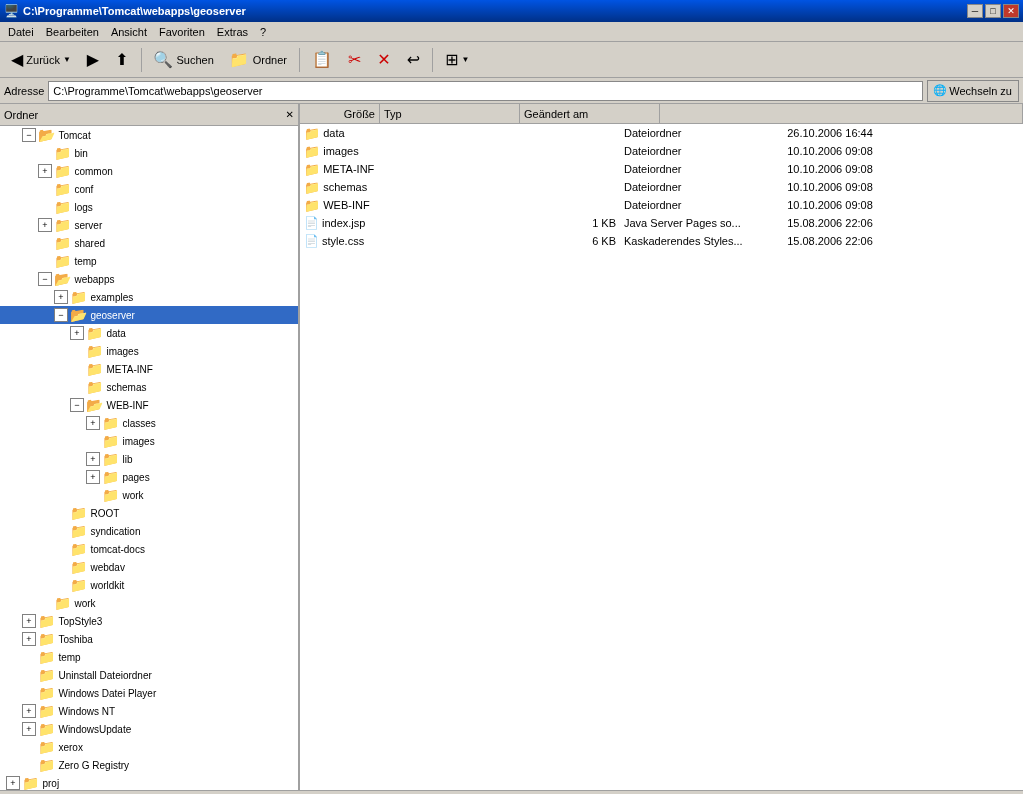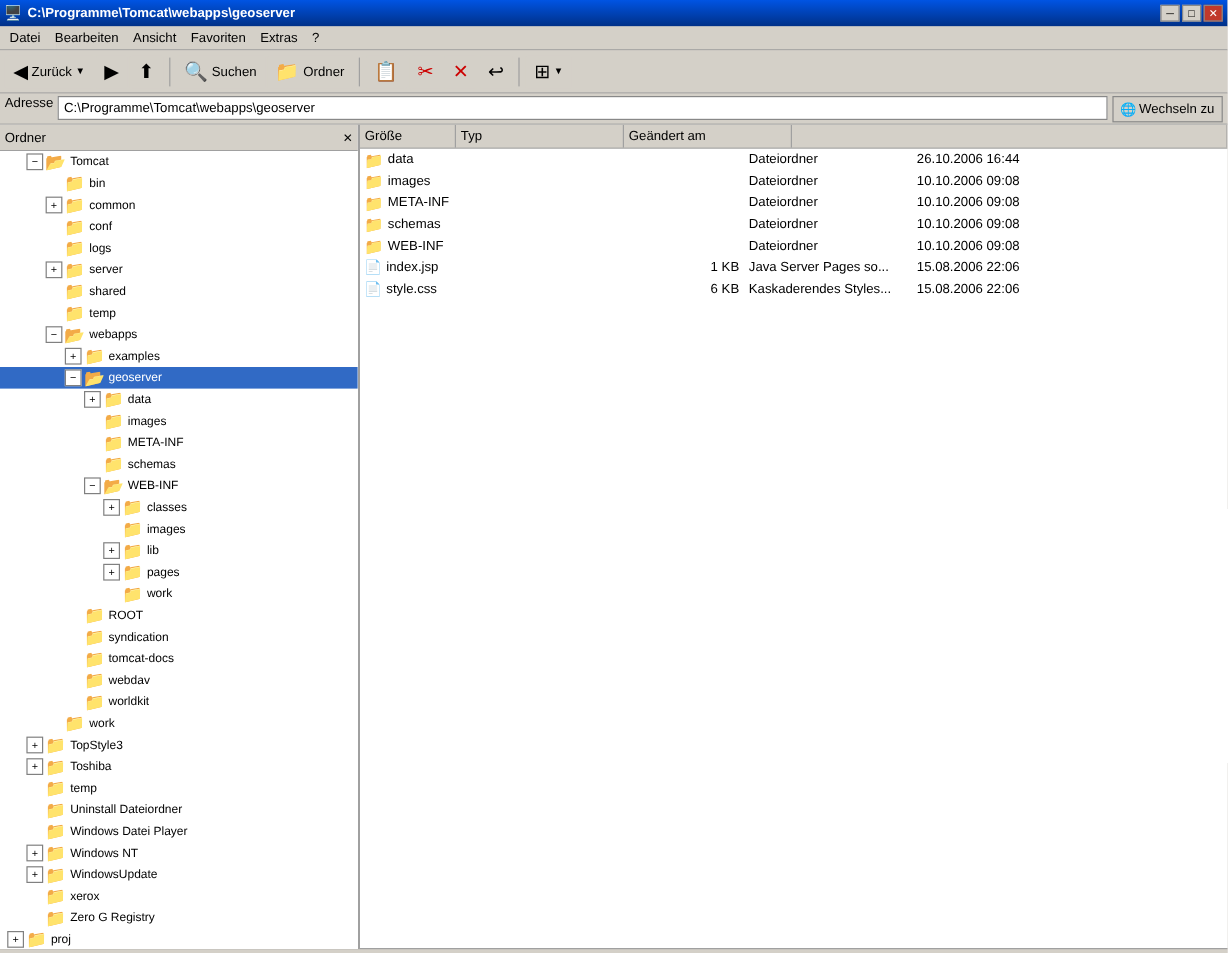--- a/index.html
+++ b/index.html
@@ -62,20 +62,21 @@
       border-radius: 2px;
     }
     .tb-separator { width: 1px; height: 24px; background: #a0a0a0; margin: 0 3px; }
 
     
     .address-bar {
       background: #d4d0c8;
       border-bottom: 1px solid #a0a0a0;
       height: 26px;
       display: flex;
+      align-items: center;
       padding: 2px 4px;
       gap: 4px;
     }
     .address-label { font-size: 11px; white-space: nowrap; }
     .address-input {
       flex: 1;
       height: 20px;
       border: 1px solid #888;
       background: white;
       padding: 0 4px;
@@ -169,21 +170,21 @@
       border-right: 1px solid #a0a0a0;
       padding: 0 4px;
       display: flex;
       align-items: center;
       font-size: 11px;
       cursor: pointer;
       white-space: nowrap;
       flex-shrink: 0;
     }
     .col-name { width: 240px; }
-    .col-size { width: 80px; }
+    .col-size { width: 80px; justify-content: flex-end; }
     .col-type { width: 140px; }
     .col-date { width: 140px; }
     .col-extra { flex: 1; }
 
     
     .file-list { flex: 1; overflow-y: auto; background: white; }
     .file-row {
       display: flex;
       height: 18px;
       align-items: center;
@@ -193,21 +194,21 @@
       padding: 0 4px;
       font-size: 11px;
       white-space: nowrap;
       overflow: hidden;
       text-overflow: ellipsis;
       flex-shrink: 0;
     }
     .file-name-cell { width: 240px; display: flex; align-items: center; gap: 3px; }
     .file-size-cell { width: 80px; text-align: right; }
     .file-type-cell { width: 140px; }
-    .file-date-cell { width: 140px; }
+    .file-date-cell { width: 140px; text-align: center; }
     .file-extra-cell { flex: 1; }
     .file-folder-icon { font-size: 13px; color: #ffcc00; flex-shrink: 0; }
     .file-file-icon { font-size: 12px; flex-shrink: 0; }
 
     
     .status-bar {
       height: 22px;
       background: #d4d0c8;
       border-top: 1px solid #a0a0a0;
       display: flex;

